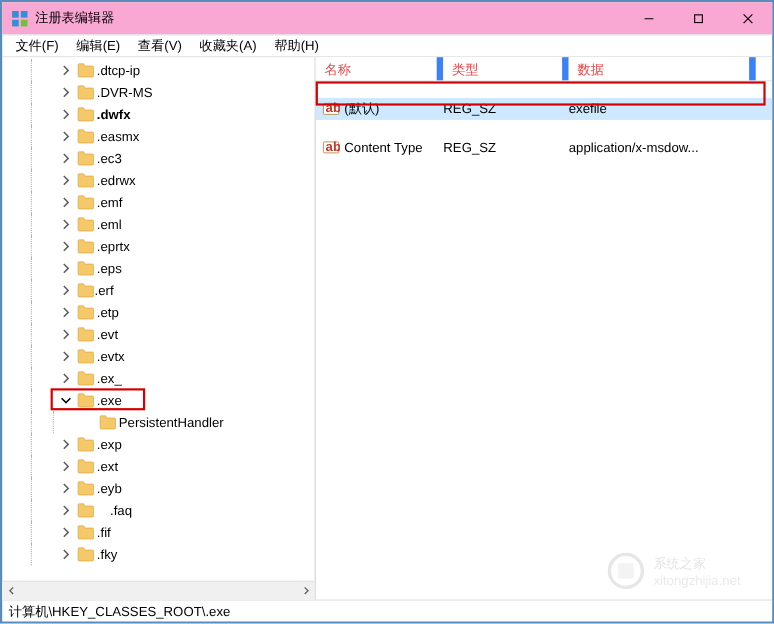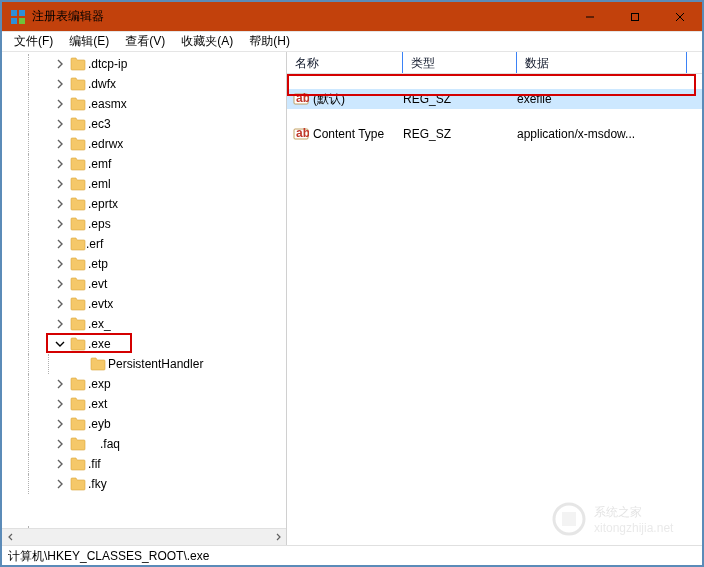--- a/index.html
+++ b/index.html
@@ -1,20 +1,20 @@
 <!DOCTYPE html>
 <html><head>
 <meta charset="utf-8">
 <style>
   * { box-sizing: border-box; margin: 0; padding: 0; font-family: "Microsoft YaHei", "Segoe UI", sans-serif; font-size: 12px; }
   body { background: #fff; }
   .frame { width: 704px; height: 567px; border: 2px solid #5b8bb8; position: relative; background: #fff; display: flex; flex-direction: column; }
 
   
-  .titlebar { height: 30px; display: flex; align-items: center; background: #c2410c; border-bottom: 1px solid #e5e5e5; }
+  .titlebar { height: 30px; display: flex; align-items: center; background: #f9a8d4; border-bottom: 1px solid #e5e5e5; }
   .app-icon { width: 16px; height: 16px; margin: 0 6px 0 8px; display: inline-flex; }
   .title-text { flex: 0 0 auto; color: #000; }
   .title-spacer { flex: 1; }
   .win-btn { width: 45px; height: 29px; display: flex; align-items: center; justify-content: center; color: #000; }
 
   
   .menubar { height: 20px; display: flex; align-items: center; padding: 0 4px; border-bottom: 1px solid #e5e5e5; }
   .menu-item { padding: 2px 8px; cursor: default; }
 
   
@@ -27,21 +27,21 @@
   .dots-v { position: absolute; left: 0; top: 0; bottom: 0; border-left: 1px dotted #b0b0b0; }
   .exp { width: 12px; height: 12px; display: inline-flex; align-items: center; justify-content: center; color: #666; margin-right: 2px; }
   .exp svg { width: 10px; height: 10px; }
   .folder-ico { width: 16px; height: 14px; margin: 0 4px 0 2px; display: inline-flex; }
   .node-label { color: #000; }
   .exe-box { position: absolute; border: 2px solid #d40000; pointer-events: none; }
 
   
   .list-pane { flex: 1; display: flex; flex-direction: column; }
   .list-header { height: 22px; display: flex; border-bottom: 1px solid #e0e0e0; position: relative; }
-  .lh-col { padding: 3px 8px; border-right: 1px solid #3b82f6; color: #0f172a; background: #fff; }
+  .lh-col { padding: 3px 8px; border-right: 6px solid #3b82f6; color: #ef4444; background: #fff; }
   .list-body { flex: 1; position: relative; }
   .list-row { height: 20px; display: flex; align-items: center; margin-top: 15px; }
   .list-row.sel { background: #cde8ff; }
   .row-ico { width: 16px; height: 16px; margin: 0 4px 0 6px; display: inline-flex; }
   .cell { overflow: hidden; text-overflow: ellipsis; white-space: nowrap; padding-right: 6px; }
   .red-row-box { position: absolute; left: 0; right: 6px; top: 0; height: 22px; border: 2px solid #d40000; pointer-events: none; }
 
   
   .hscroll { height: 17px; background: #f0f0f0; border-top: 1px solid #e0e0e0; display: flex; align-items: center; }
   .hs-btn { width: 17px; height: 17px; display: flex; align-items: center; justify-content: center; background: #f0f0f0; }
@@ -116,20 +116,34 @@
             <span class="exp" style="position: absolute; left: 52px;">
               <svg viewBox="0 0 10 10">
                 <path d="M3 1 L7 5 L3 9" fill="none" stroke="#606060" stroke-width="1.4"></path>
               </svg>
             </span>
             <span class="folder-ico" style="position: absolute; left: 66px;">
               <svg viewBox="0 0 16 14">
                 <path d="M1 3 L1 12 Q1 13 2 13 L14 13 Q15 13 15 12 L15 4 Q15 3 14 3 L7 3 L6 1 L2 1 Q1 1 1 2 Z" fill="#f5c869" stroke="#d9a43a" stroke-width="0.6"></path>
               </svg>
             </span>
+            <span class="node-label" style="position: absolute; left: 86px;">.DVR-MS</span>
+          </div>
+          <div class="tree-node" style="padding-left: 50px; font-weight: bold;">
+            <span class="dots-v" style="left: 26px;"></span>
+            <span class="exp" style="position: absolute; left: 52px;">
+              <svg viewBox="0 0 10 10">
+                <path d="M3 1 L7 5 L3 9" fill="none" stroke="#606060" stroke-width="1.4"></path>
+              </svg>
+            </span>
+            <span class="folder-ico" style="position: absolute; left: 66px;">
+              <svg viewBox="0 0 16 14">
+                <path d="M1 3 L1 12 Q1 13 2 13 L14 13 Q15 13 15 12 L15 4 Q15 3 14 3 L7 3 L6 1 L2 1 Q1 1 1 2 Z" fill="#f5c869" stroke="#d9a43a" stroke-width="0.6"></path>
+              </svg>
+            </span>
             <span class="node-label" style="position: absolute; left: 86px;">.dwfx</span>
           </div>
           <div class="tree-node" style="padding-left: 50px;">
             <span class="dots-v" style="left: 26px;"></span>
             <span class="exp" style="position: absolute; left: 52px;">
               <svg viewBox="0 0 10 10">
                 <path d="M3 1 L7 5 L3 9" fill="none" stroke="#606060" stroke-width="1.4"></path>
               </svg>
             </span>
             <span class="folder-ico" style="position: absolute; left: 66px;">

